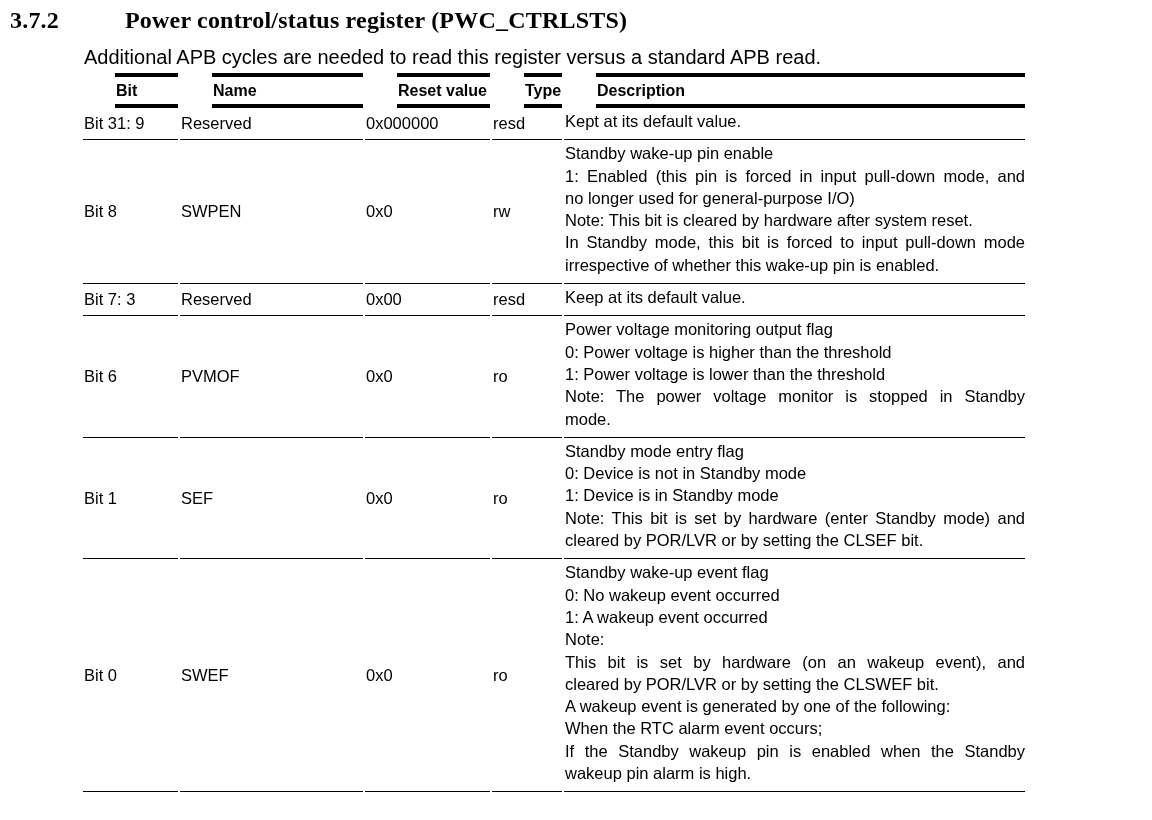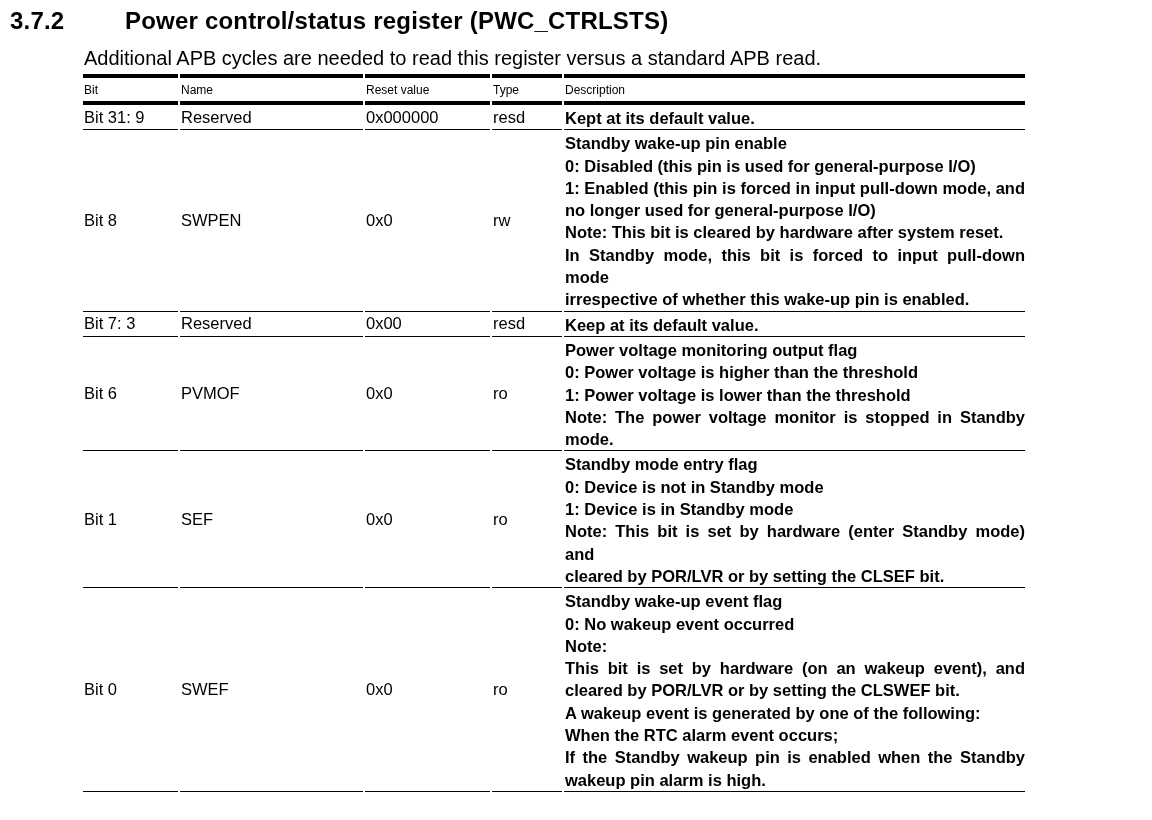--- a/index.html
+++ b/index.html
@@ -10,54 +10,55 @@
     color:#000;
     overflow:hidden;
     position:relative;
   }
   .heading {
     display:flex;
     margin:7px 0 0 10px;
     font-size:24px;
     font-weight:700;
     letter-spacing:0.2px;
+    font-family:Liberation Serif, serif;
   }
   .heading .num { width:115px; flex:0 0 115px; }
   .intro {
     margin:13px 0 5px 84px;
     font-size:20px;
     line-height:21px;
   }
   .reg-table {
     margin-left:83px;
     width:942px;
   }
   .thead, .row {
     display:grid;
     grid-template-columns:95px 183px 125px 70px 1fr;
     column-gap:2px;
   }
   .hcell {
     border-top:4px solid #000;
     border-bottom:4px solid #000;
-    font-size:12px;
-    font-weight:400;
+    font-size:16px;
+    font-weight:700;
     padding:5px 0 4px 1px;
+    margin-left:32px;
   }
   .cell {
     border-bottom:1.5px solid #000;
     font-size:16.5px;
     display:flex;
     align-items:center;
     padding-left:1px;
   }
   .cell.desc {
     display:block;
-    padding:2px 0 0 1px;
-    font-weight:bold;
+    padding:2px 0 7px 1px;
   }
   .dline {
     font-size:16.5px;
     line-height:22.3px;
     white-space:nowrap;
   }
   .dline.j {
     white-space:normal;
     text-align:justify;
     text-align-last:justify;
@@ -91,21 +92,20 @@
           <div class="dline">Kept at its default value.</div>
         </div>
       </div>
       <div class="row">
         <div class="cell bit">Bit 8</div>
         <div class="cell name">SWPEN</div>
         <div class="cell reset">0x0</div>
         <div class="cell type">rw</div>
         <div class="cell desc">
           <div class="dline">Standby wake-up pin enable</div>
-          <div class="dline">0: Disabled (this pin is used for general-purpose I/O)</div>
           <div class="dline j">1: Enabled (this pin is forced in input pull-down mode, and</div>
           <div class="dline">no longer used for general-purpose I/O)</div>
           <div class="dline">Note: This bit is cleared by hardware after system reset.</div>
           <div class="dline j">In Standby mode, this bit is forced to input pull-down mode</div>
           <div class="dline">irrespective of whether this wake-up pin is enabled.</div>
         </div>
       </div>
       <div class="row">
         <div class="cell bit">Bit 7: 3</div>
         <div class="cell name">Reserved</div>
@@ -142,20 +142,21 @@
         </div>
       </div>
       <div class="row">
         <div class="cell bit">Bit 0</div>
         <div class="cell name">SWEF</div>
         <div class="cell reset">0x0</div>
         <div class="cell type">ro</div>
         <div class="cell desc">
           <div class="dline">Standby wake-up event flag</div>
           <div class="dline">0: No wakeup event occurred</div>
+          <div class="dline">1: A wakeup event occurred</div>
           <div class="dline">Note:</div>
           <div class="dline j">This bit is set by hardware (on an wakeup event), and</div>
           <div class="dline">cleared by POR/LVR or by setting the CLSWEF bit.</div>
           <div class="dline">A wakeup event is generated by one of the following:</div>
           <div class="dline">When the RTC alarm event occurs;</div>
           <div class="dline j">If the Standby wakeup pin is enabled when the Standby</div>
           <div class="dline">wakeup pin alarm is high.</div>
         </div>
       </div>
     </div>

